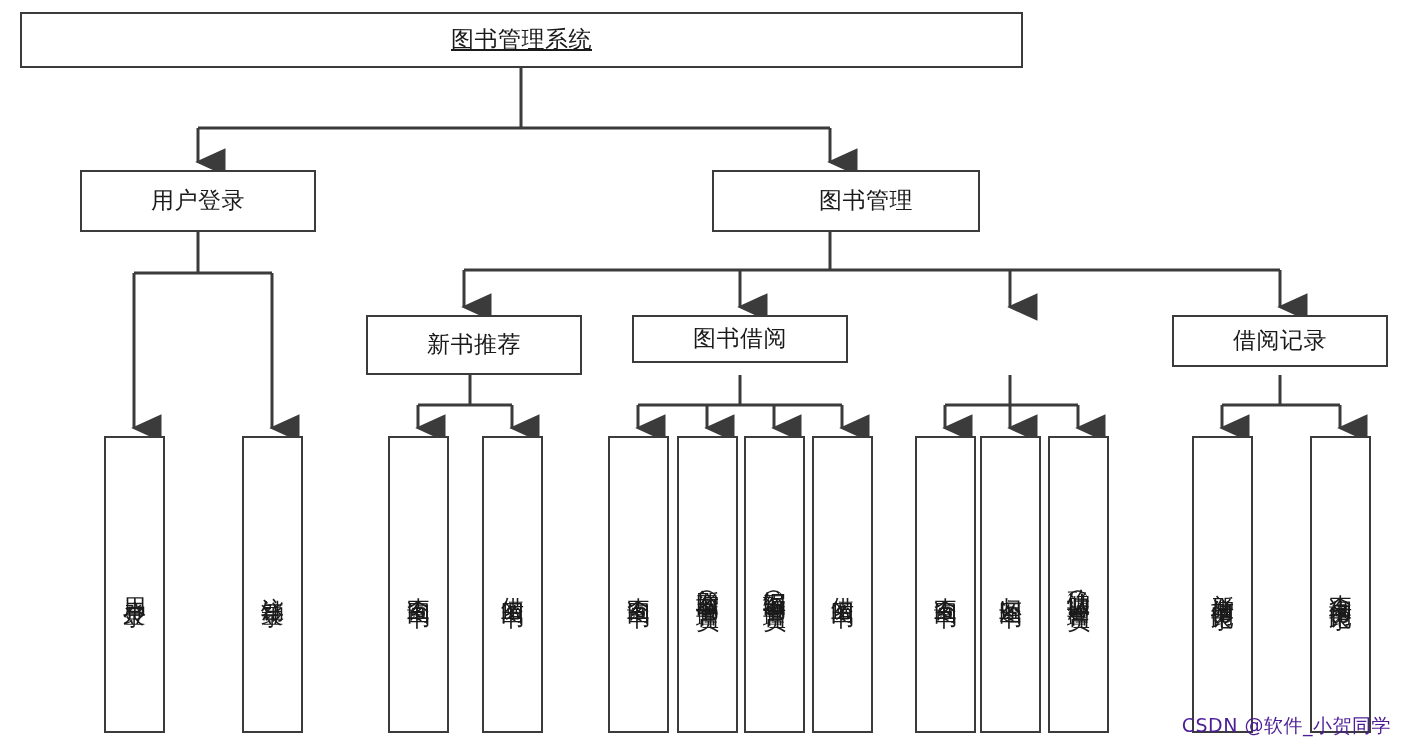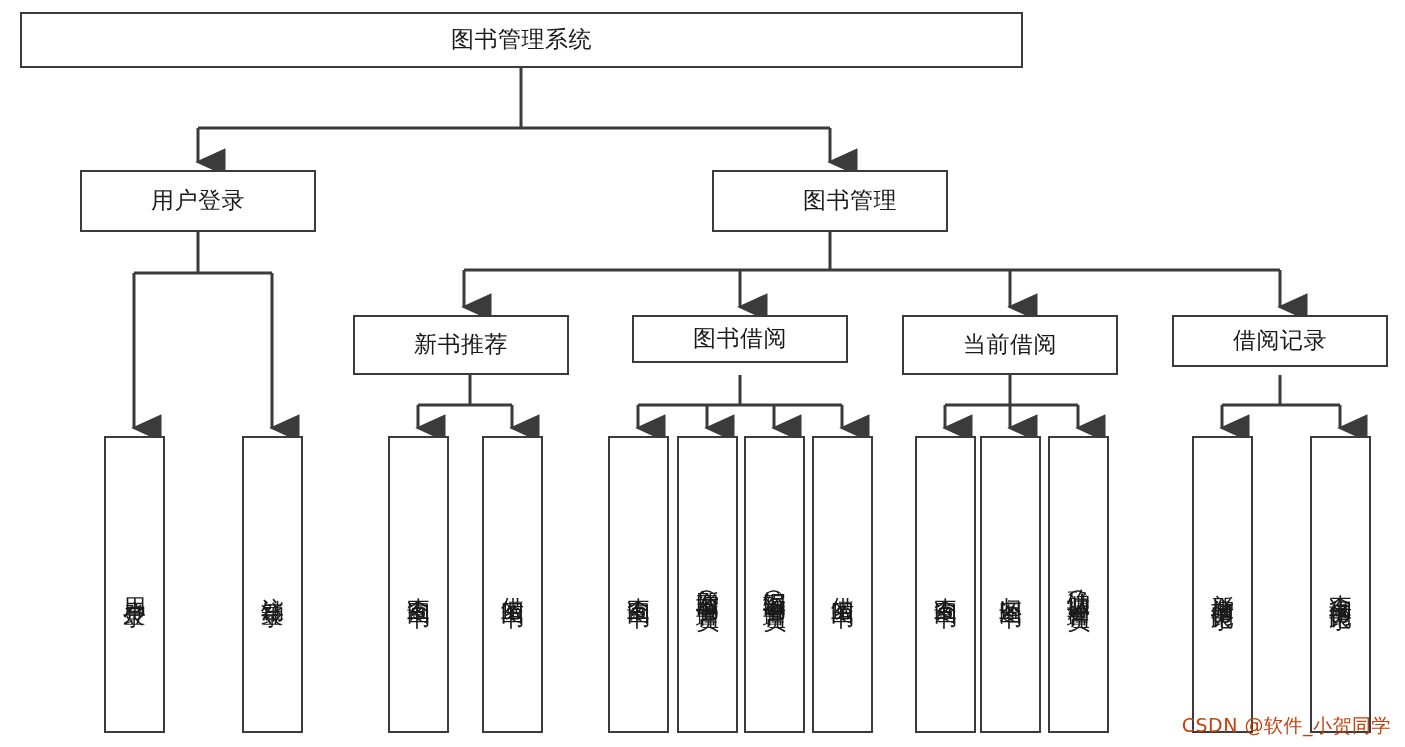--- a/index.html
+++ b/index.html
@@ -53,21 +53,21 @@
     text-orientation: upright;
     font-size: 23px;
     line-height: 1.18;
     letter-spacing: 3px;
   }
   #watermark {
     position: absolute;
     right: 14px;
     bottom: 8px;
     font-size: 19px;
-    color: #c2410c;
+    color: #4c1d95;
     letter-spacing: 0.5px;
     z-index: 5;
     white-space: pre;
   }
 </style>
 </head>
 <body>
 
 <div id="canvas">
 
@@ -115,39 +115,36 @@
       <path d="M 1010 405 L 1010 428" marker-end="url(#arrow)"></path>
       <path d="M 1078 405 L 1078 428" marker-end="url(#arrow)"></path>
 
       <path d="M 1280 375 L 1280 405"></path>
       <path d="M 1222 405 L 1340 405"></path>
       <path d="M 1222 405 L 1222 428" marker-end="url(#arrow)"></path>
       <path d="M 1340 405 L 1340 428" marker-end="url(#arrow)"></path>
     </g>
   </svg>
 
-  <div class="node h-node" style="left:20px; top:12px; width:1003px; height:56px;">
+  <div class="node h-node" style="left:20px; top:12px; width:1003px; height:56px;text-decoration:underline;">
     <span class="node-label">图书管理系统</span>
   </div>
 
   <div class="node h-node" style="left:80px; top:170px; width:236px; height:62px;">
     <span class="node-label">用户登录</span>
   </div>
-  <div class="node h-node" style="left:712px; top:170px; width:236px; height:62px;padding-left:40px;">
+  <div class="node h-node" style="left:712px; top:170px; width:268px; height:62px;padding-left:40px;">
     <span class="node-label">图书管理</span>
   </div>
 
-  <div class="node h-node" style="left:353px; top:315px; width:216px; height:60px;">
+  <div class="node h-node" style="left:366px; top:315px; width:216px; height:60px;">
     <span class="node-label">新书推荐</span>
   </div>
   <div class="node h-node" style="left:632px; top:315px; width:216px; height:48px;">
     <span class="node-label">图书借阅</span>
-  </div>
-  <div class="node h-node" style="left:902px; top:315px; width:216px; height:60px;">
-    <span class="node-label">当前借阅</span>
   </div>
   <div class="node h-node" style="left:1172px; top:315px; width:216px; height:52px;">
     <span class="node-label">借阅记录</span>
   </div>
 
   <div class="node v-node" style="left:104px; top:436px; width:61px; height:297px;">
     <span class="node-label">用户登录</span>
   </div>
   <div class="node v-node" style="left:242px; top:436px; width:61px; height:297px;">
     <span class="node-label">注销登录</span>

